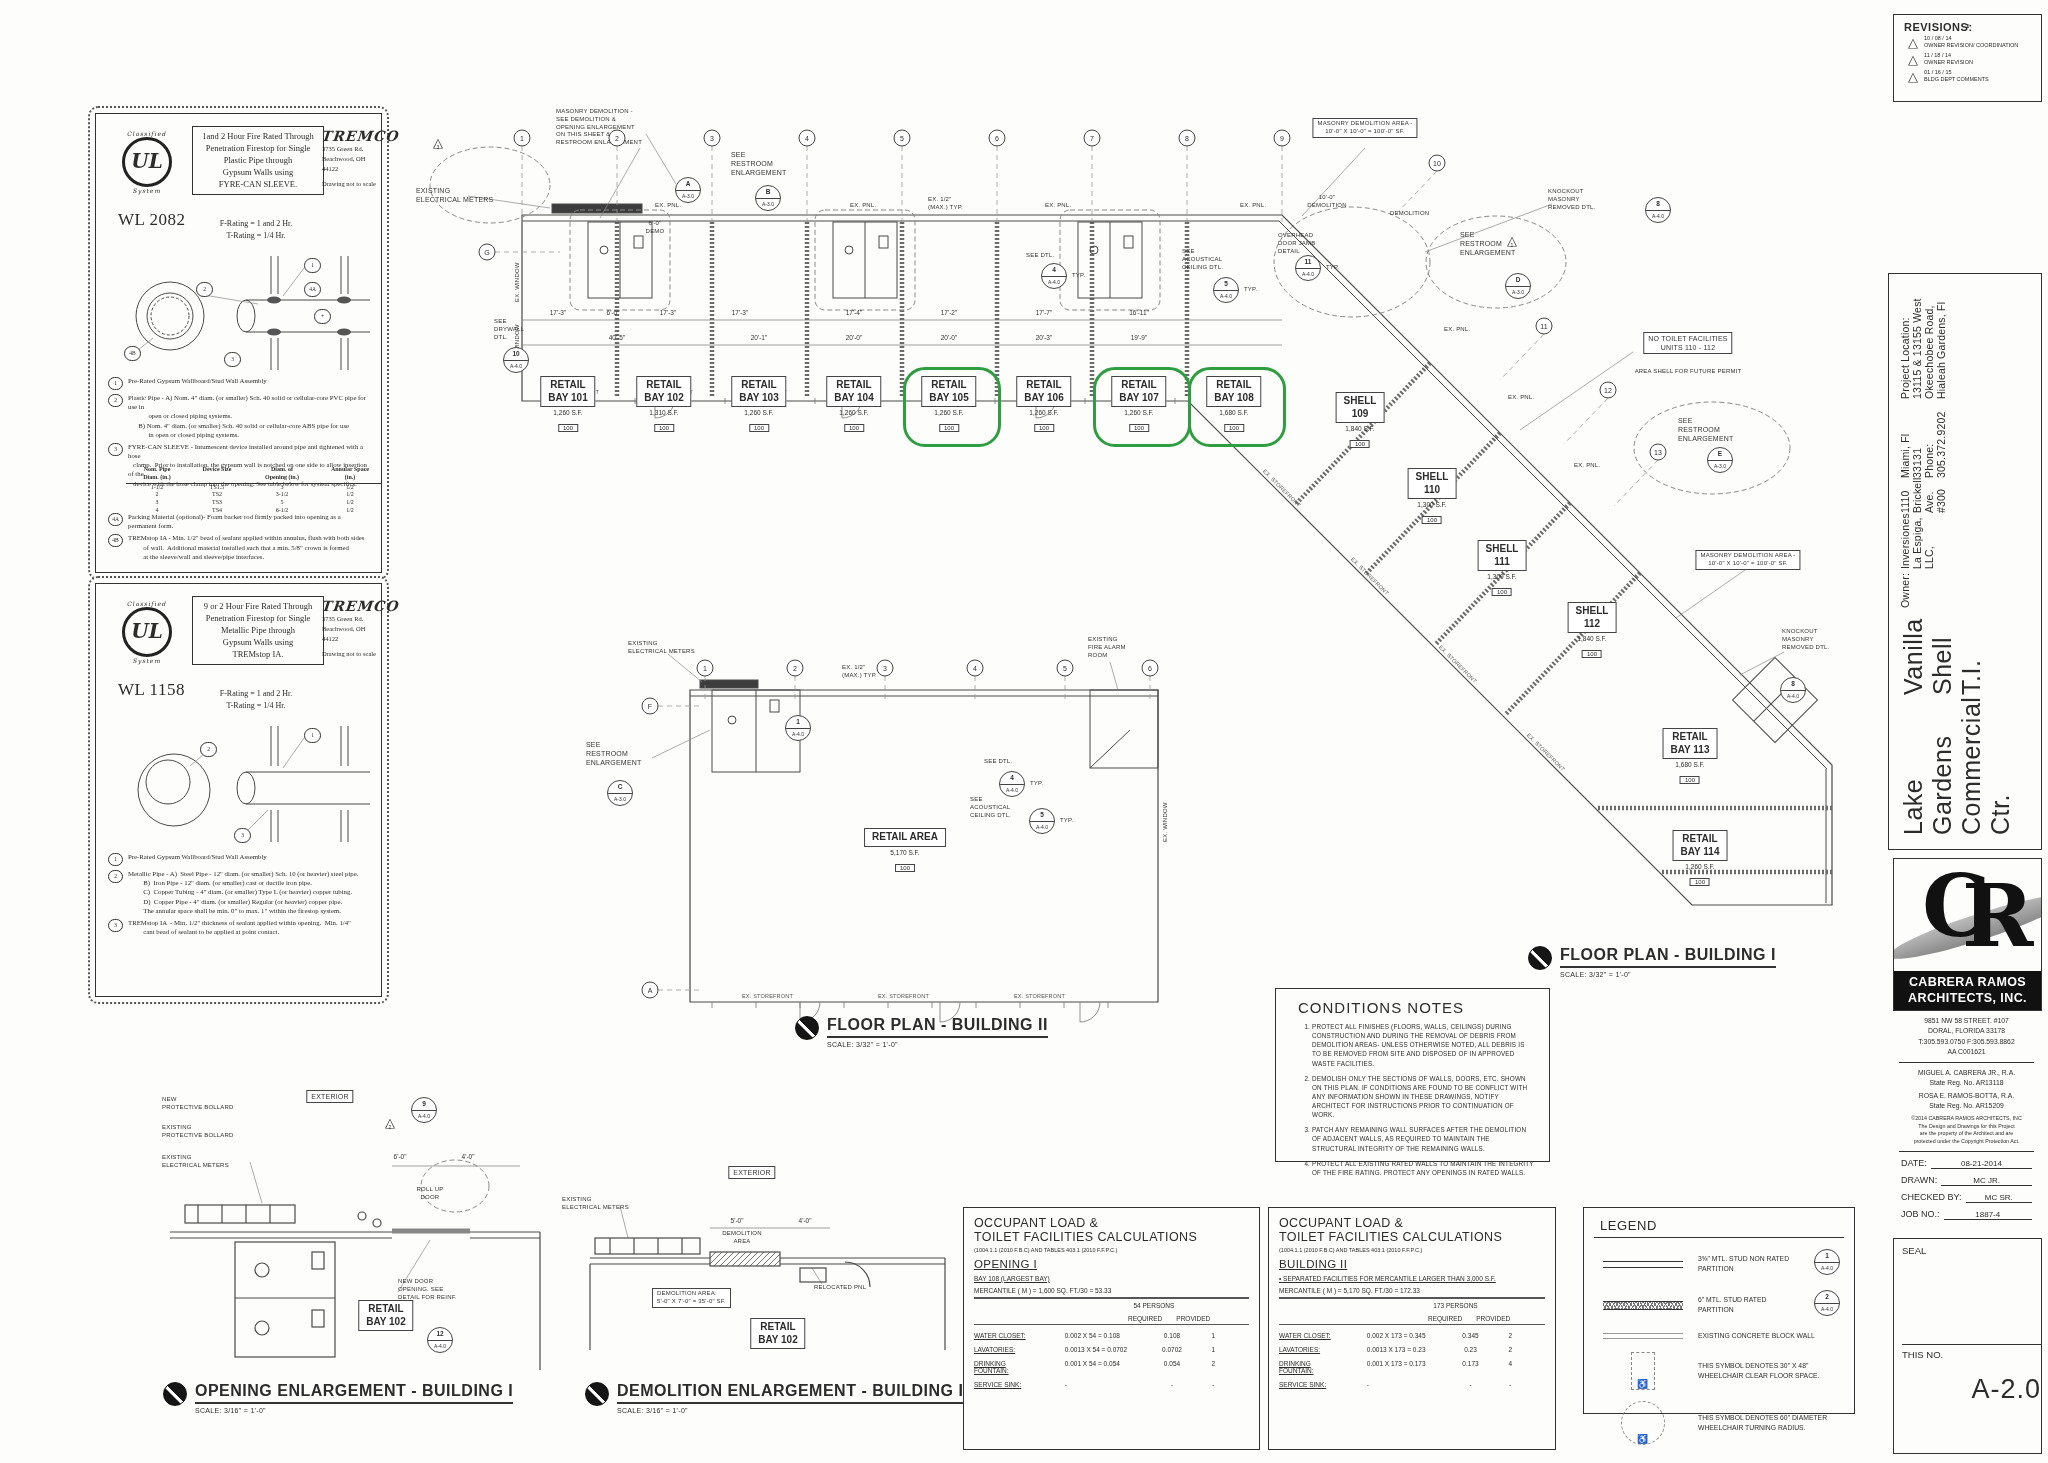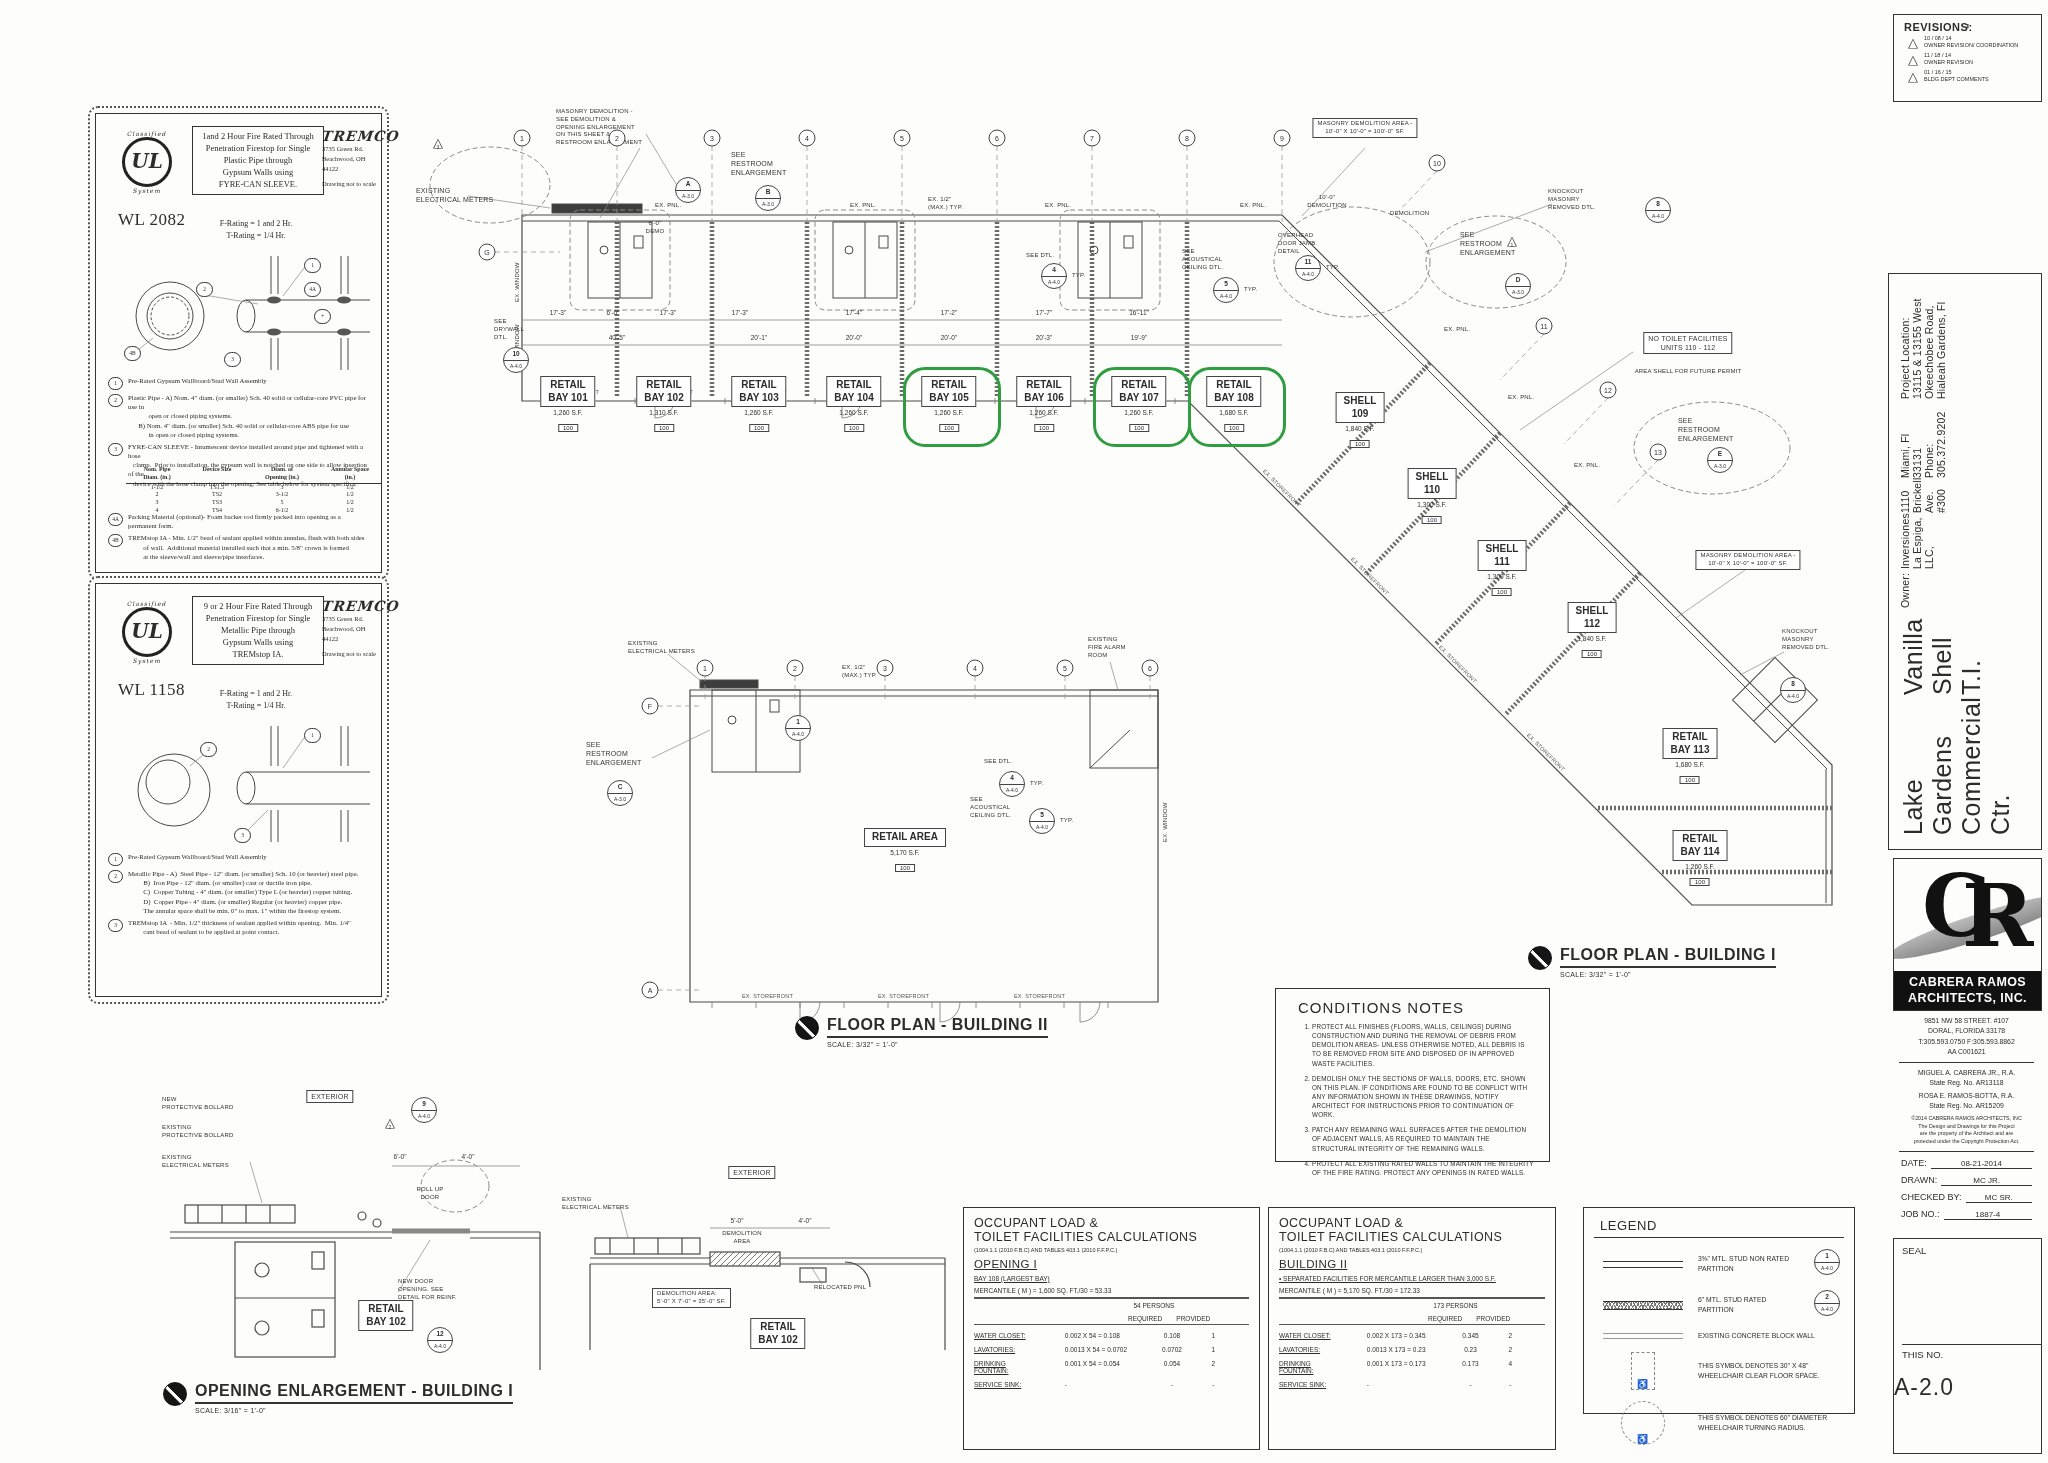--- a/index.html
+++ b/index.html
@@ -111,21 +111,21 @@
   .crband{background:#111;color:#fff;text-align:center;font-size:12.5px;font-weight:bold;line-height:1.25;padding:4px 0;letter-spacing:.4px}
   .firm-addr{font-size:6.8px;text-align:center;line-height:1.5;margin-top:5px}
   .firm-rule{border:none;border-top:1.5px solid #333;margin:5px 6px}
   .firm-arch{font-size:6.8px;text-align:center;line-height:1.4;margin-top:4px}
   .firm-copy{font-size:5.3px;text-align:center;line-height:1.45;margin-top:5px}
   .fieldrow{display:flex;font-size:9px;margin:6px 8px 0 8px;align-items:baseline}
   .fieldrow .fl{white-space:nowrap}
   .fieldrow .fv{flex:1;text-align:center;border-bottom:1px solid #333;margin-left:4px;font-size:8px}
   .seal-lbl{font-size:9.5px;margin:6px 0 0 8px}
   .sheetno-lbl{font-size:9.5px;margin:4px 0 0 8px;border-top:1px solid #333;padding-top:4px}
-  .sheetno{font-size:23px;text-align:left;margin-top:14px;letter-spacing:1px}
+  .sheetno{font-size:27px;text-align:right;margin-top:14px;letter-spacing:1px}
 </style>
 </head>
 <body>
 
 <div class="sheet">
 
   <svg id="lines" width="2048" height="1463" viewBox="0 0 2048 1463">
     <defs>
       <pattern id="hatch" patternUnits="userSpaceOnUse" width="6" height="6">
         <path d="M0 6 L6 0" stroke="#777" stroke-width="1"></path>
@@ -759,20 +759,27 @@
          <div class="tscale">SCALE: 3/32" = 1'-0"</div>
       </div>
   </div>
   <div class="ptitle" style="left:163px;top:1382px">
     <div class="ticon"></div>
     <div>
         <div class="ttext">OPENING ENLARGEMENT - BUILDING I</div>
          <div class="tscale">SCALE: 3/16" = 1'-0"</div>
       </div>
   </div>
+  <div class="ptitle" style="left:585px;top:1382px">
+    <div class="ticon"></div>
+    <div>
+        <div class="ttext">DEMOLITION ENLARGEMENT - BUILDING I</div>
+         <div class="tscale">SCALE: 3/16" = 1'-0"</div>
+      </div>
+  </div>
 
   <div class="panel demnotes" style="left:1275px;top:988px;width:273px;height:172px">
     <div class="dn-title">CONDITIONS NOTES</div>
     <ol>
 
     <li>PROTECT ALL FINISHES (FLOORS, WALLS, CEILINGS) DURING CONSTRUCTION AND DURING THE REMOVAL OF DEBRIS FROM DEMOLITION AREAS- UNLESS OTHERWISE NOTED, ALL DEBRIS IS TO BE REMOVED FROM SITE AND DISPOSED OF IN APPROVED WASTE FACILITIES.</li>
         <li>DEMOLISH ONLY THE SECTIONS OF WALLS, DOORS, ETC. SHOWN ON THIS PLAN.  IF CONDITIONS ARE FOUND TO BE  CONFLICT WITH ANY INFORMATION SHOWN IN THESE DRAWINGS, NOTIFY ARCHITECT FOR INSTRUCTIONS PRIOR TO CONTINUATION OF WORK.</li>
         <li>PATCH ANY REMAINING WALL SURFACES AFTER THE DEMOLITION OF ADJACENT WALLS, AS REQUIRED TO MAINTAIN THE STRUCTURAL INTEGRITY OF THE REMAINING WALLS.</li>
         <li>PROTECT ALL EXISTING RATED WALLS TO MAINTAIN THE INTEGRITY OF THE FIRE RATING.  PROTECT ANY OPENINGS IN RATED WALLS.</li>
       </ol>

